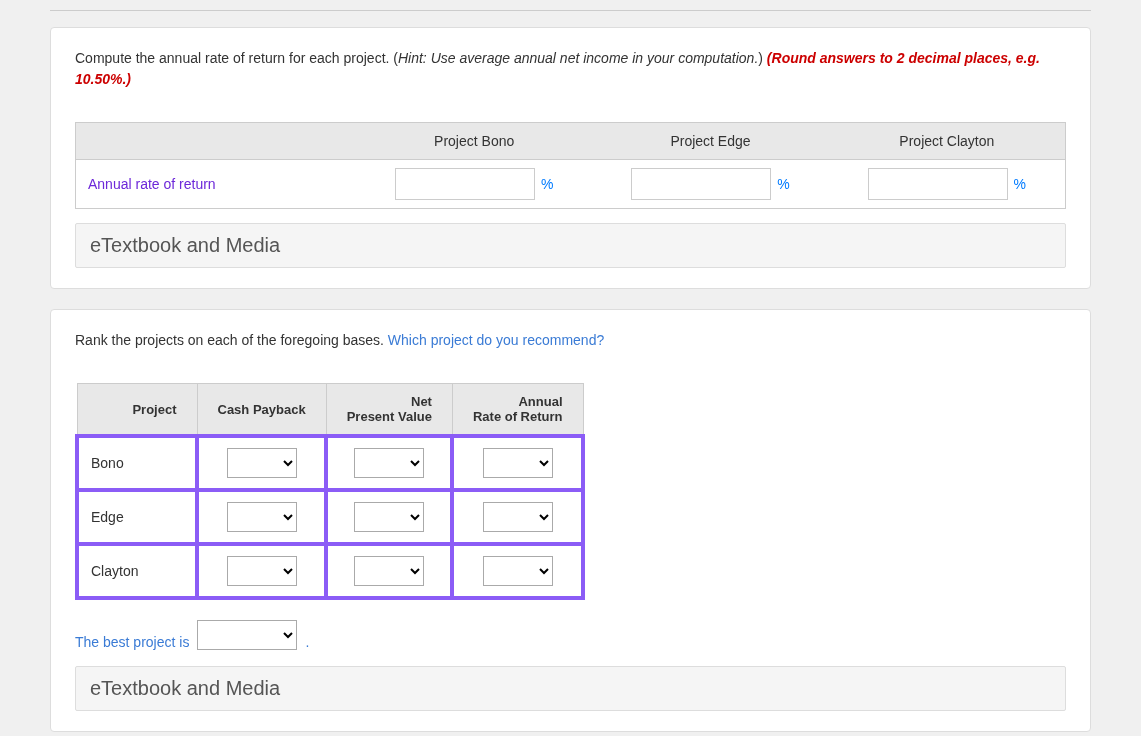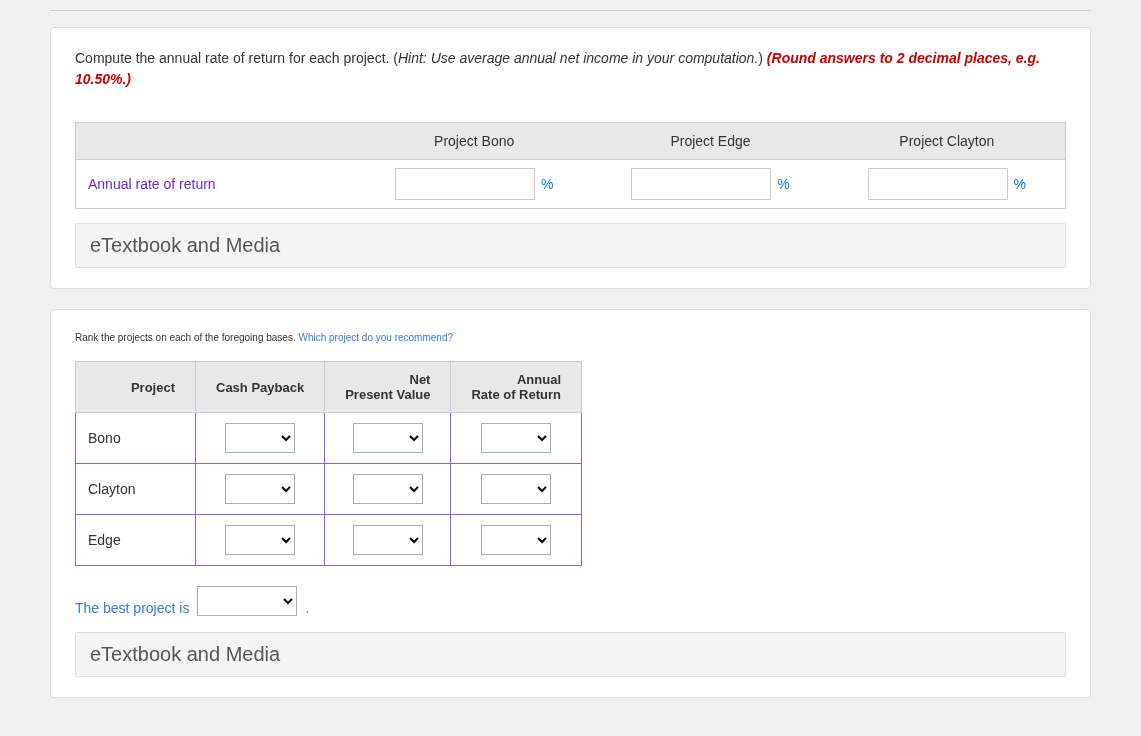--- a/index.html
+++ b/index.html
@@ -86,22 +86,22 @@
       border: 1px solid #ddd;
       padding: 10px 14px;
       margin-top: 14px;
       font-size: 20px;
       color: #555;
       border-radius: 2px;
     }
 
     
     .rank-instructions {
-      margin-bottom: 16px;
-      font-size: 10px;
+      margin-bottom: 32px;
+      font-size: 14px;
       color: #333;
       line-height: 1.5;
     }
     .rank-instructions a, .rank-instructions span.link {
       color: #3a7bd5;
       text-decoration: none;
     }
     .rank-table {
       width: auto;
       border-collapse: collapse;
@@ -114,21 +114,21 @@
       font-weight: bold;
       text-align: right;
       font-size: 13px;
     }
     .rank-table th.proj-header {
       text-align: right;
       padding-left: 12px;
       width: 120px;
     }
     .rank-table td {
-      border: 1px solid #8b5cf6;
+      border: 4px solid #8b5cf6;
       padding: 10px 20px;
       font-size: 14px;
       text-align: center;
     }
     .rank-table td.proj-name {
       text-align: left;
       padding-left: 12px;
     }
     .rank-table select {
       width: 70px;
@@ -240,21 +240,21 @@
           <td>
             <select>
               <option value=""></option>
               <option value="1">1</option>
               <option value="2">2</option>
               <option value="3">3</option>
             </select>
           </td>
         </tr>
         <tr>
-          <td class="proj-name">Clayton</td>
+          <td class="proj-name">Edge</td>
           <td>
             <select>
               <option value=""></option>
               <option value="1">1</option>
               <option value="2">2</option>
               <option value="3">3</option>
             </select>
           </td>
           <td>
             <select>
@@ -267,21 +267,21 @@
           <td>
             <select>
               <option value=""></option>
               <option value="1">1</option>
               <option value="2">2</option>
               <option value="3">3</option>
             </select>
           </td>
         </tr>
         <tr>
-          <td class="proj-name">Edge</td>
+          <td class="proj-name">Clayton</td>
           <td>
             <select>
               <option value=""></option>
               <option value="1">1</option>
               <option value="2">2</option>
               <option value="3">3</option>
             </select>
           </td>
           <td>
             <select>

